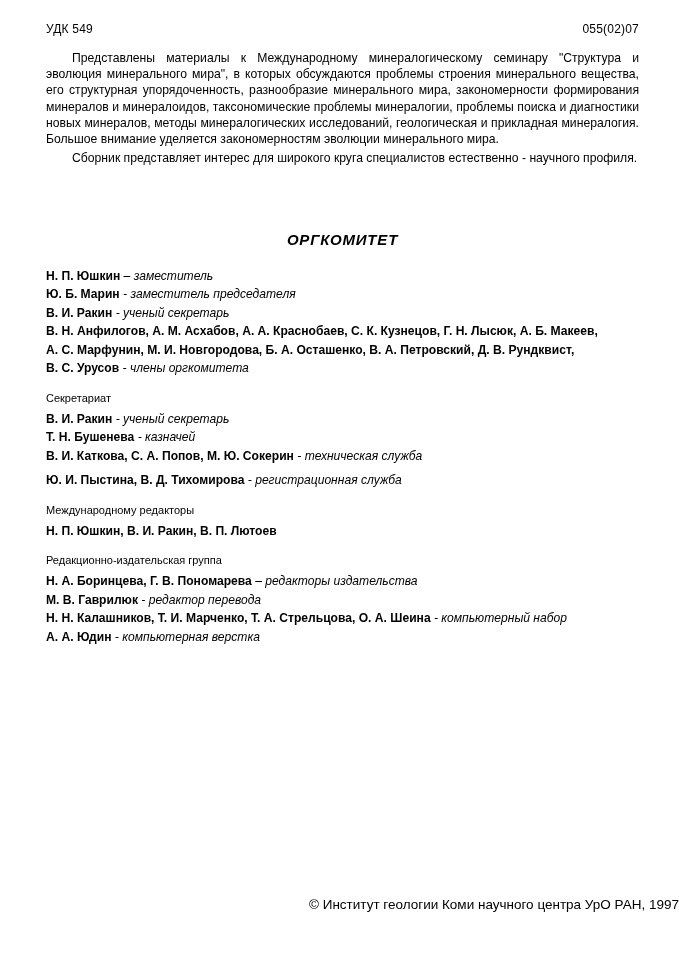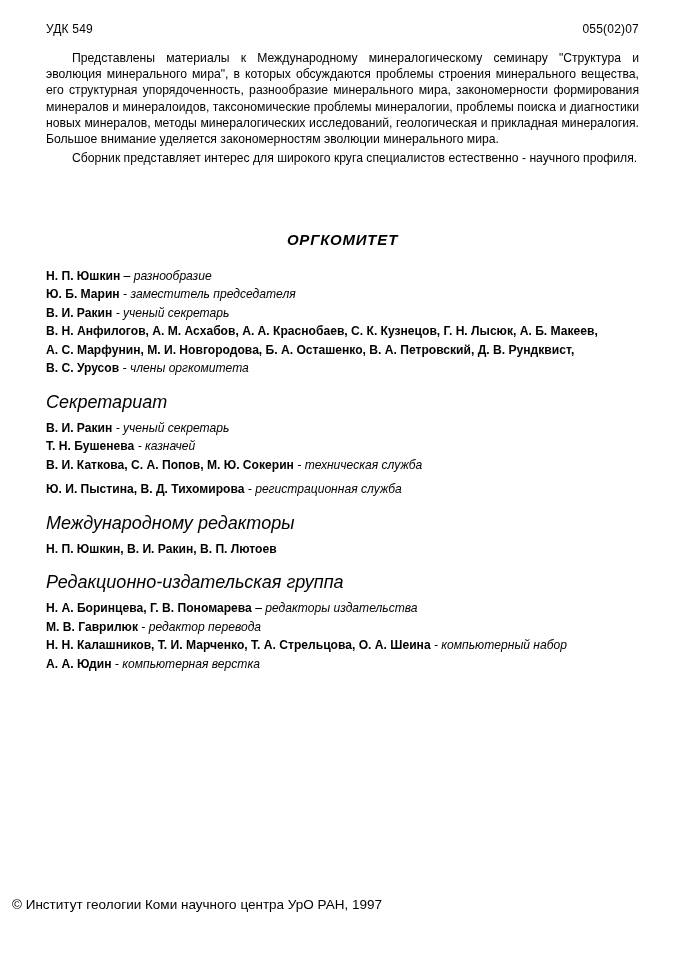--- a/index.html
+++ b/index.html
@@ -56,33 +56,32 @@
     font-size: 15px;
     letter-spacing: 0.8px;
     margin-top: 64px;
     margin-bottom: 20px;
   }
   .block { font-size: 12.1px; line-height: 1.45; }
   .line { margin: 0 0 1px 0; white-space: normal; }
   .nm { font-weight: bold; }
   .role { font-style: italic; font-weight: normal; }
   .sec-head {
-    font-style: italic;
-    font-size: 18px;
+    font-size: 11px;
     margin: 14px 0 7px 0;
   }
   .gap-sm { height: 6px; }
 
   
   .footer {
     position: absolute;
     left: 12px;
     right: 0;
     bottom: 48px;
-    text-align: left;
+    text-align: right;
     font-size: 13.5px;
   }
 </style>
 </head>
 <body>
 
 <div class="page">
 
   <div class="header-row">
     <span class="udk">УДК 549</span>
@@ -91,21 +90,21 @@
 
   <div class="abstract">
     <p>Представлены материалы к Международному минералогическому семинару "Структура и эволюция минерального мира", в которых обсуждаются проблемы строения минерального вещества, его структурная упорядоченность, разнообразие минерального мира, закономерности формирования минералов и минералоидов, таксономические проблемы минералогии, проблемы поиска и диагностики новых минералов, методы минералогических исследований, геологическая и прикладная минералогия. Большое внимание уделяется закономерностям эволюции минерального мира.</p>
     <p>Сборник представляет интерес для широкого круга специалистов естественно - научного профиля.</p>
   </div>
 
   <div class="orgkomitet-title">ОРГКОМИТЕТ</div>
 
   <div class="block">
     <div class="line">
-      <span class="nm">Н. П. Юшкин</span><span class="role"> – разнообразие</span>
+      <span class="nm">Н. П. Юшкин</span><span class="role"> – заместитель</span>
     </div>
     <div class="line">
       <span class="nm">Ю. Б. Марин</span><span class="role"> - заместитель председателя</span>
     </div>
     <div class="line">
       <span class="nm">В. И. Ракин</span><span class="role"> - ученый секретарь</span>
     </div>
     <div class="line">
       <span class="nm">В. Н. Анфилогов,  А. М. Асхабов,  А. А. Краснобаев,  С. К. Кузнецов,  Г. Н. Лысюк,  А. Б. Макеев,</span><span class="role"></span>
     </div>

